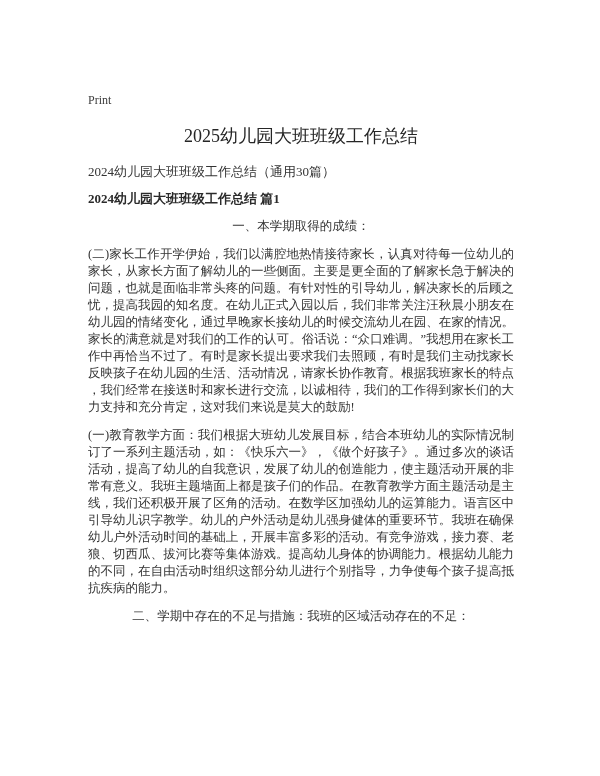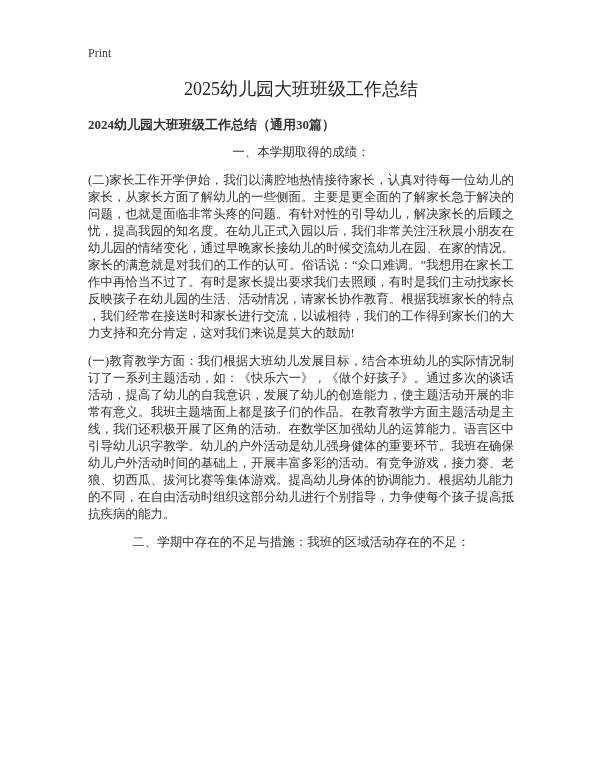--- a/index.html
+++ b/index.html
@@ -12,41 +12,41 @@
     width: 600px;
     height: 776px;
     background: #ffffff;
     overflow: hidden;
     font-family: "Liberation Serif", "DejaVu Serif", serif;
     color: #333333;
     box-sizing: border-box;
   }
   .content {
     box-sizing: border-box;
-    padding: 43px 86px 0 88px;
+    padding: 90px 86px 0 88px;
   }
   .print-link {
     display: inline-block;
     font-size: 12px;
     color: #3d3d3d;
     line-height: 14px;
     cursor: pointer;
   }
   .doc-title {
     margin: 17px 0 0 0;
     text-align: center;
     font-size: 18px;
     font-weight: normal;
     color: #262626;
     line-height: 22px;
   }
   .doc-subtitle {
     margin: 17px 0 0 0;
     font-size: 13px;
-    font-weight: bold;
+    font-weight: normal;
     color: #333333;
     line-height: 16px;
   }
   .doc-section-title {
     margin: 11px 0 0 0;
     font-size: 13px;
     font-weight: bold;
     color: #2b2b2b;
     line-height: 16px;
   }
@@ -68,20 +68,21 @@
 
 <div class="page">
   <div class="content">
 
     <span class="print-link">Print</span>
 
     <h1 class="doc-title">2025幼儿园大班班级工作总结</h1>
 
     <p class="doc-subtitle">2024幼儿园大班班级工作总结（通用30篇）</p>
 
+    <p class="doc-section-title">2024幼儿园大班班级工作总结 篇1</p>
 
 
     <p class="para single">一、本学期取得的成绩：</p>
 
     <p class="para">(二)家长工作开学伊始，我们以满腔地热情接待家长，认真对待每一位幼儿的家长，从家长方面了解幼儿的一些侧面。主要是更全面的了解家长急于解决的问题，也就是面临非常头疼的问题。有针对性的引导幼儿，解决家长的后顾之忧，提高我园的知名度。在幼儿正式入园以后，我们非常关注汪秋晨小朋友在幼儿园的情绪变化，通过早晚家长接幼儿的时候交流幼儿在园、在家的情况。家长的满意就是对我们的工作的认可。俗话说：“众口难调。”我想用在家长工作中再恰当不过了。有时是家长提出要求我们去照顾，有时是我们主动找家长反映孩子在幼儿园的生活、活动情况，请家长协作教育。根据我班家长的特点，我们经常在接送时和家长进行交流，以诚相待，我们的工作得到家长们的大力支持和充分肯定，这对我们来说是莫大的鼓励!</p>
 
     <p class="para">(一)教育教学方面：我们根据大班幼儿发展目标，结合本班幼儿的实际情况制订了一系列主题活动，如：《快乐六一》，《做个好孩子》。通过多次的谈话活动，提高了幼儿的自我意识，发展了幼儿的创造能力，使主题活动开展的非常有意义。我班主题墙面上都是孩子们的作品。在教育教学方面主题活动是主线，我们还积极开展了区角的活动。在数学区加强幼儿的运算能力。语言区中引导幼儿识字教学。幼儿的户外活动是幼儿强身健体的重要环节。我班在确保幼儿户外活动时间的基础上，开展丰富多彩的活动。有竞争游戏，接力赛、老狼、切西瓜、拔河比赛等集体游戏。提高幼儿身体的协调能力。根据幼儿能力的不同，在自由活动时组织这部分幼儿进行个别指导，力争使每个孩子提高抵抗疾病的能力。</p>
 
 
     <p class="para single">二、学期中存在的不足与措施：我班的区域活动存在的不足：</p>

